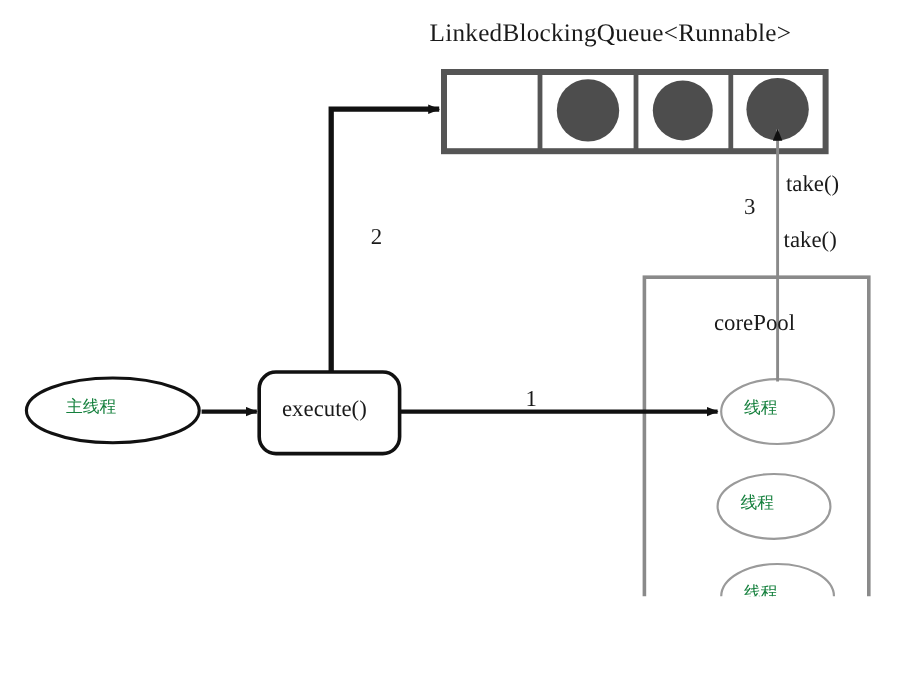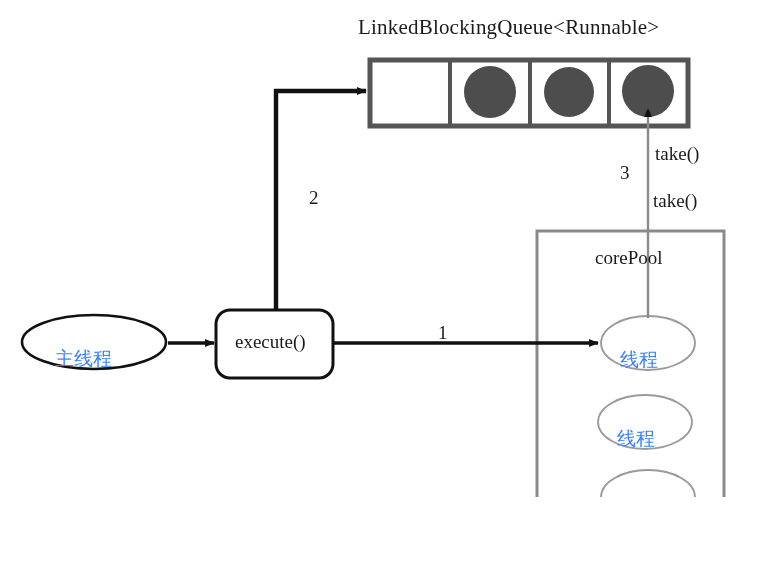--- a/index.html
+++ b/index.html
@@ -37,23 +37,22 @@
     font-size: 19px;
   }
   .corepool-lbl {
     font-size: 19px;
   }
   .node-lbl {
     font-size: 19px;
   }
   .cjk-lbl {
     font-family: "DejaVu Sans", sans-serif;
-    font-size: 19px;
-    color: #3b82f6;
-    margin-top: 17px;
+    font-size: 14px;
+    color: #15803d;
   }
 </style>
 </head>
 <body>
 
 <div id="canvas">
 
   <svg width="759" height="572">
     <defs>
       <marker id="arrowThick" markerWidth="11" markerHeight="11" refX="9.2" refY="4" orient="auto" markerUnits="userSpaceOnUse">
@@ -94,21 +93,21 @@
 
     <line x1="648" y1="318" x2="648" y2="108" stroke="#8a8a8a" stroke-width="2.4" marker-end="url(#arrowThin)"></line>
   </svg>
 
   <div class="lbl title-lbl" style="left:358px; top:17px;">LinkedBlockingQueue&lt;Runnable&gt;</div>
 
   <div class="lbl cjk-lbl" style="left:55px; top:332px;">主线程</div>
 
   <div class="lbl node-lbl" style="left:235px; top:332px;text-align:right;">execute()</div>
 
-  <div class="lbl corepool-lbl" style="left:595px; top:248px;">corePool</div>
+  <div class="lbl corepool-lbl" style="left:595px; top:260px;">corePool</div>
 
   <div class="lbl cjk-lbl" style="left:620px; top:333px;">线程</div>
 
   <div class="lbl cjk-lbl" style="left:617px; top:412px;">线程</div>
 
   <div class="lbl cjk-lbl" style="left:620px; top:487px;">线程</div>
 
   <div class="lbl step-lbl" style="left:309px; top:188px;">2</div>
 
   <div class="lbl step-lbl" style="left:438px; top:323px;">1</div>

